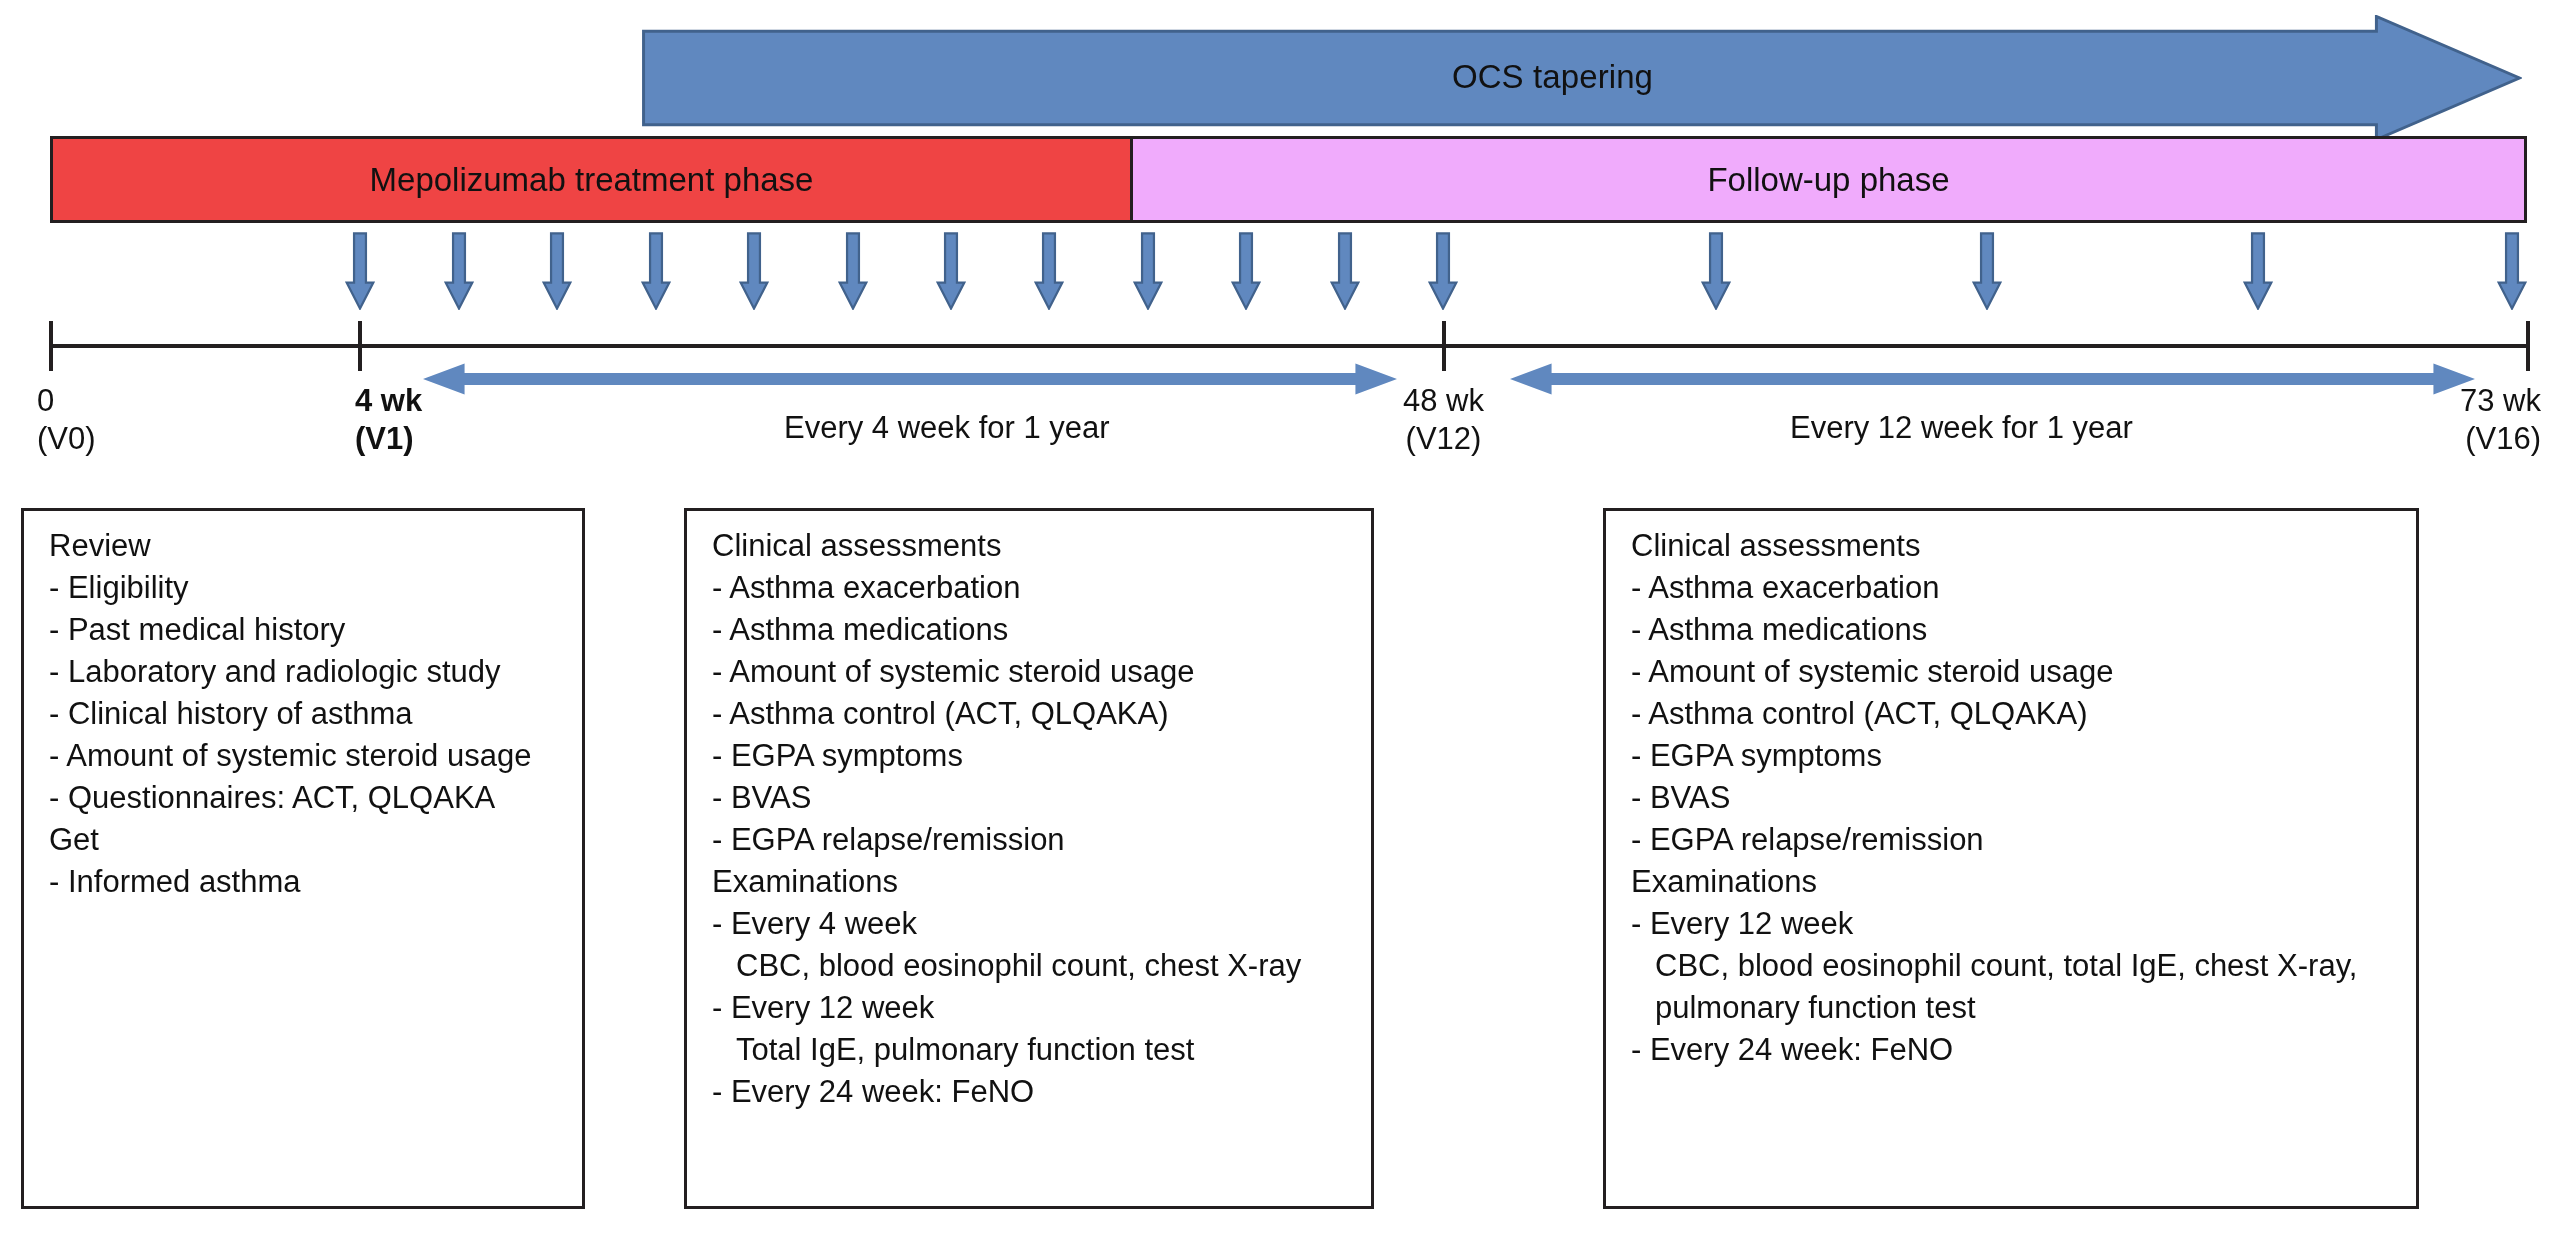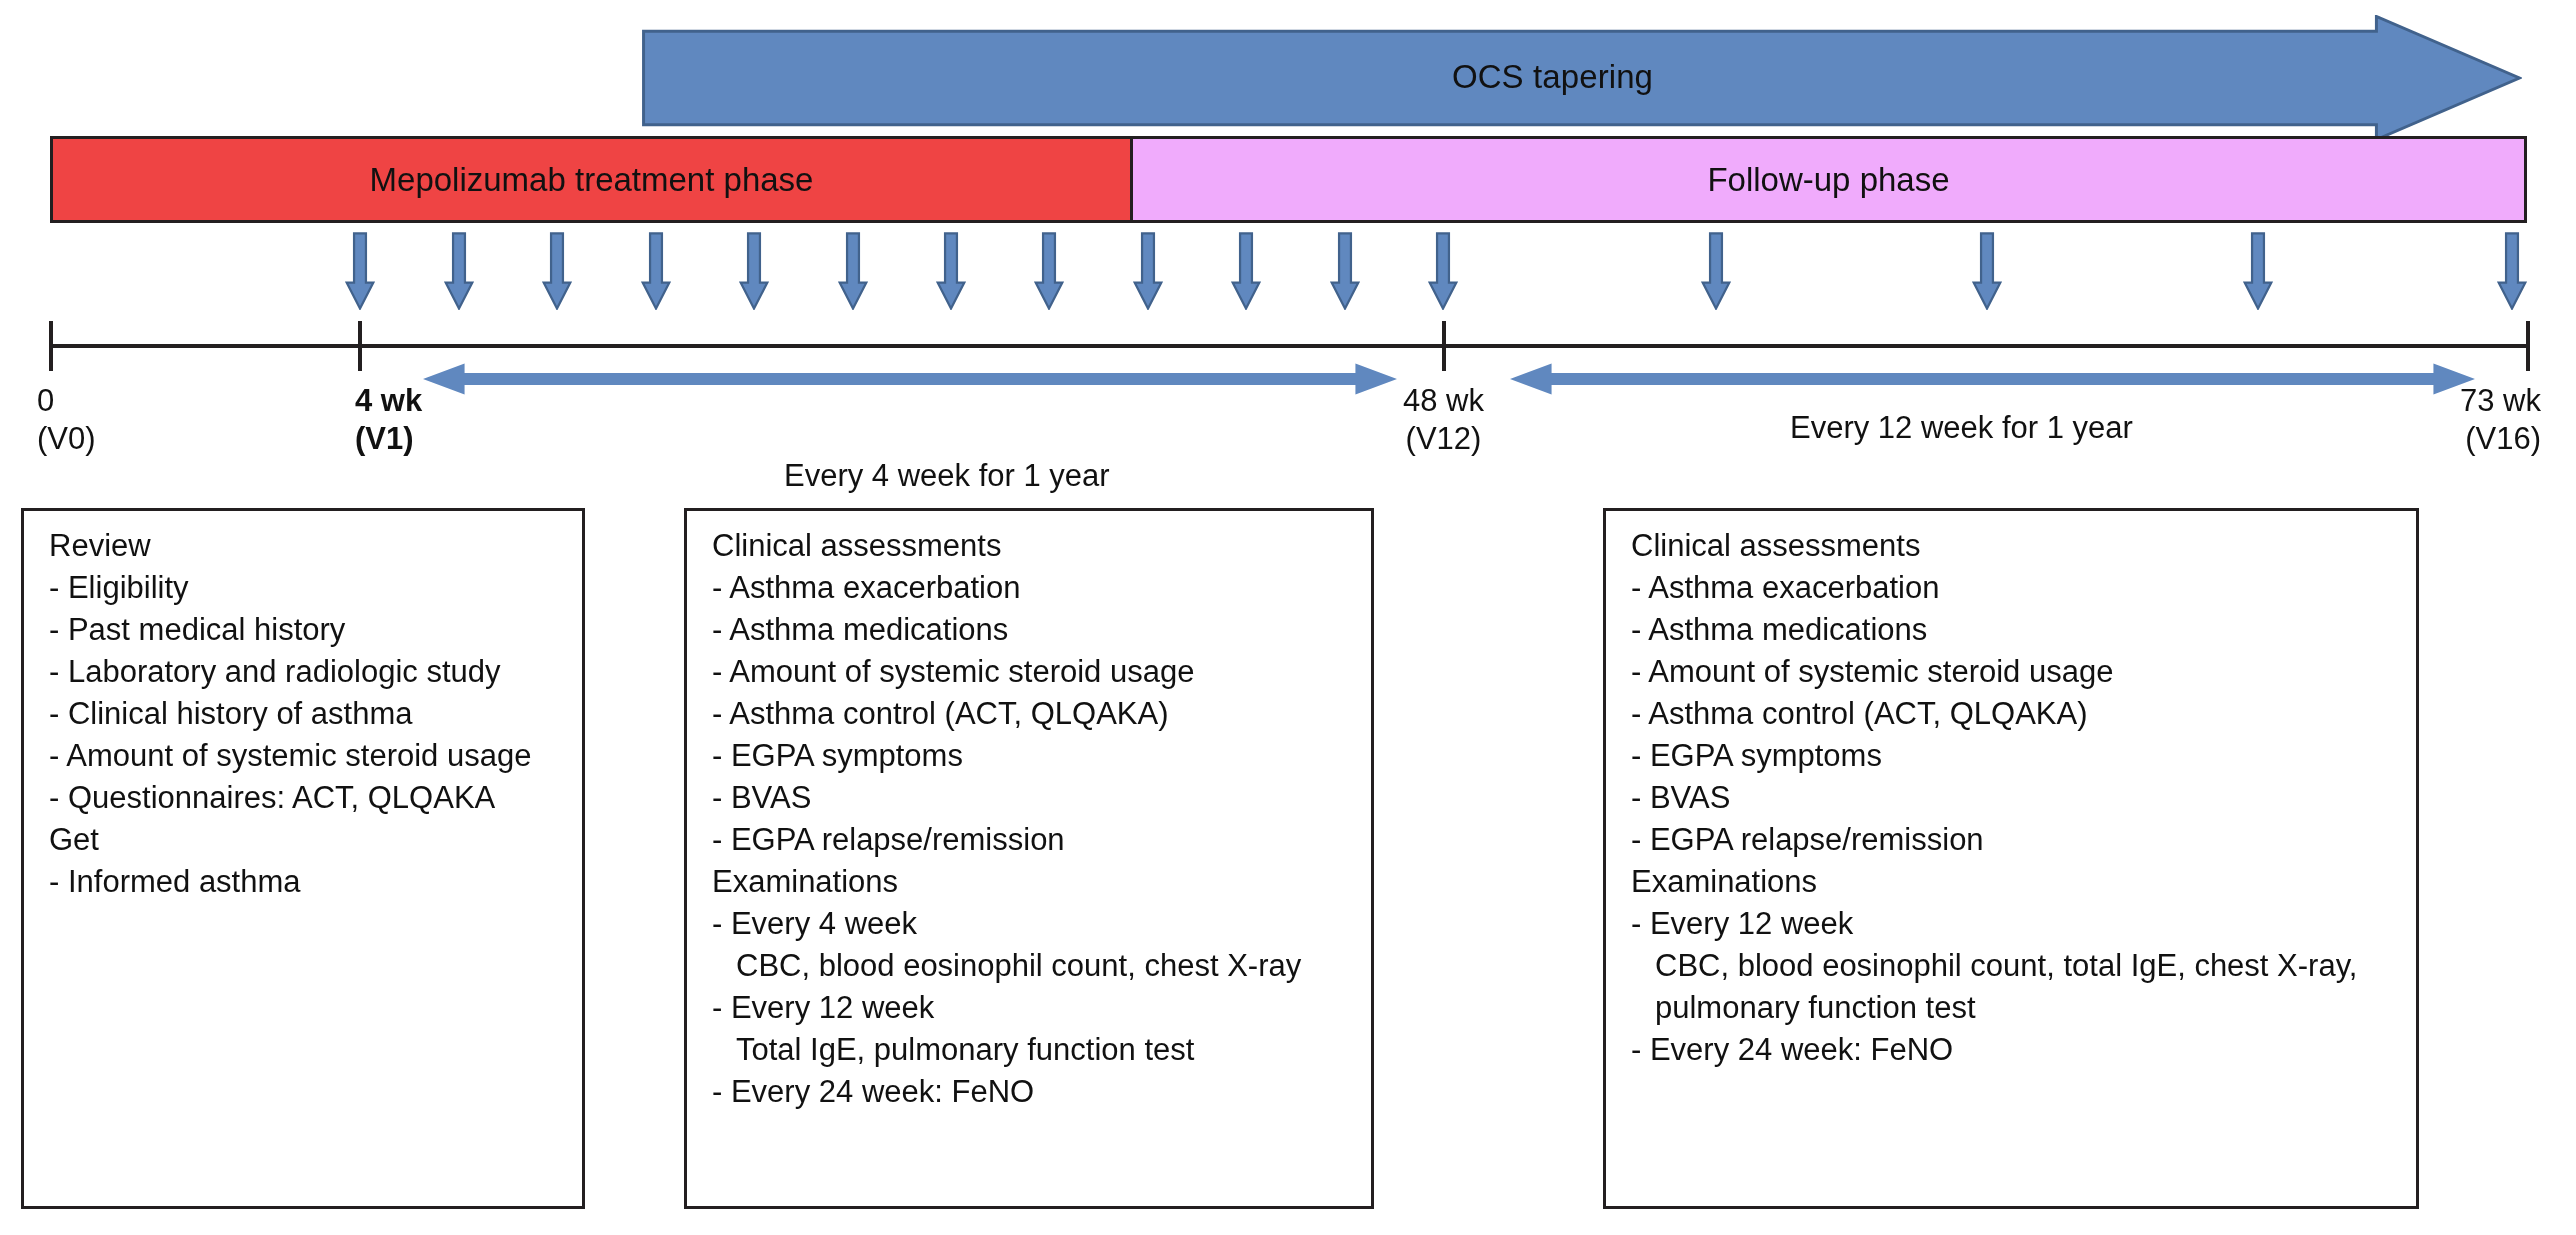--- a/index.html
+++ b/index.html
@@ -164,21 +164,21 @@
         <div>73 wk</div>
         <div>(V16)</div>
       </div>
     </div>
 
   <div class="span-arrow" id="span-treatment" style="left:423px;top:362px;width:974px;">
     <svg viewBox="0 0 1312 46" preserveAspectRatio="none">
       <polygon points="0,23 56,2 56,15 1256,15 1256,2 1312,23 1256,44 1256,31 56,31 56,44" fill="#6088bf"></polygon>
     </svg>
   </div>
-  <div class="span-caption" style="left:784px;top:410px;margin-top:48px;">Every 4 week for 1 year</div>
+  <div class="span-caption" style="left:784px;top:410px;">Every 4 week for 1 year</div>
 
   <div class="span-arrow" id="span-followup" style="left:1510px;top:362px;width:965px;">
     <svg viewBox="0 0 1300 46" preserveAspectRatio="none">
       <polygon points="0,23 56,2 56,15 1244,15 1244,2 1300,23 1244,44 1244,31 56,31 56,44" fill="#6088bf"></polygon>
     </svg>
   </div>
   <div class="span-caption" style="left:1790px;top:410px;">Every 12 week for 1 year</div>
 
   <div class="box" id="box-0" style="left:21px;top:508px;width:564px;height:701px;">
       <div class="ln">Review</div>

